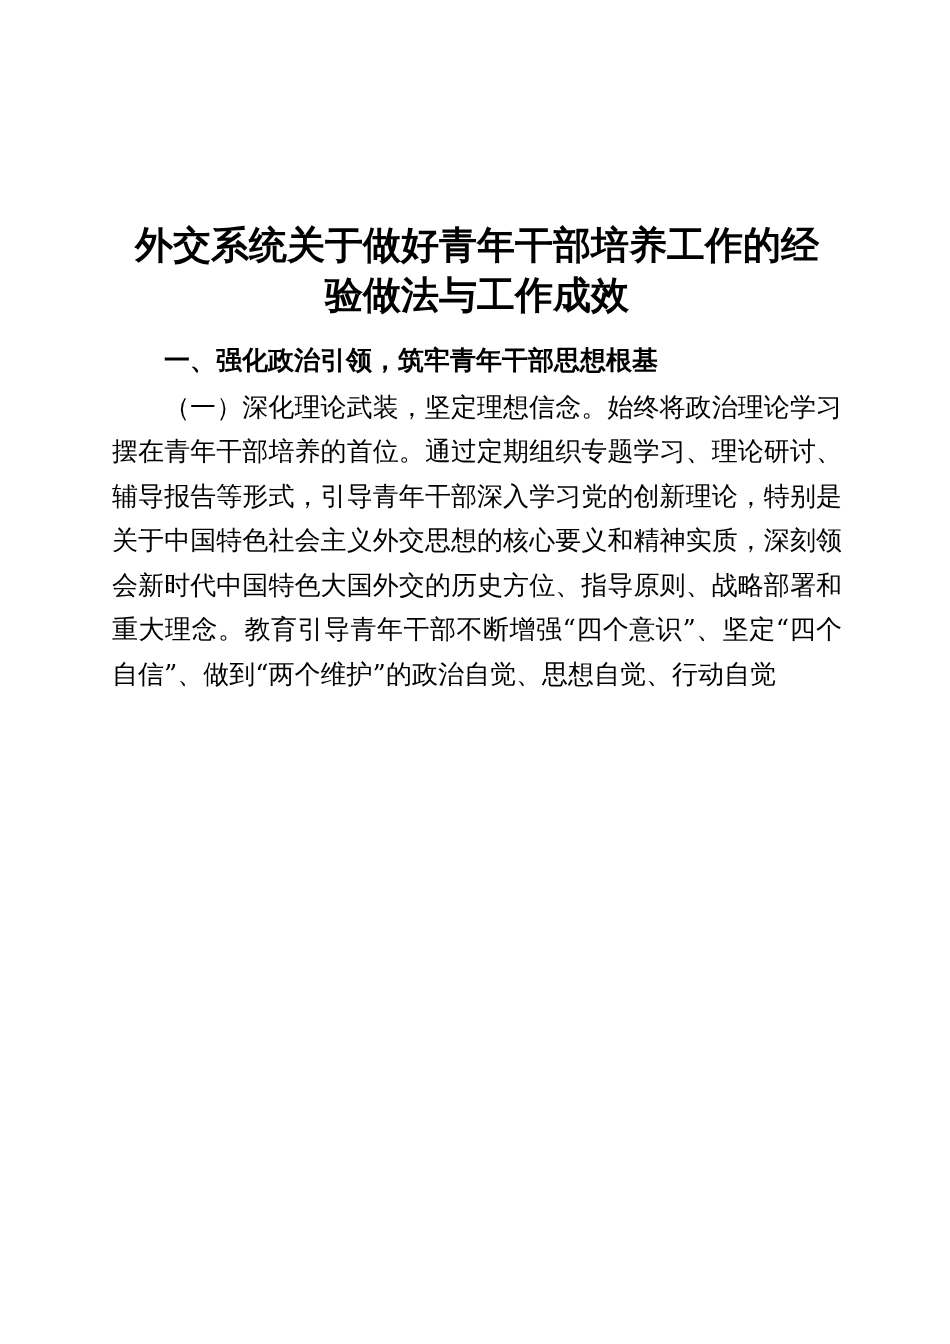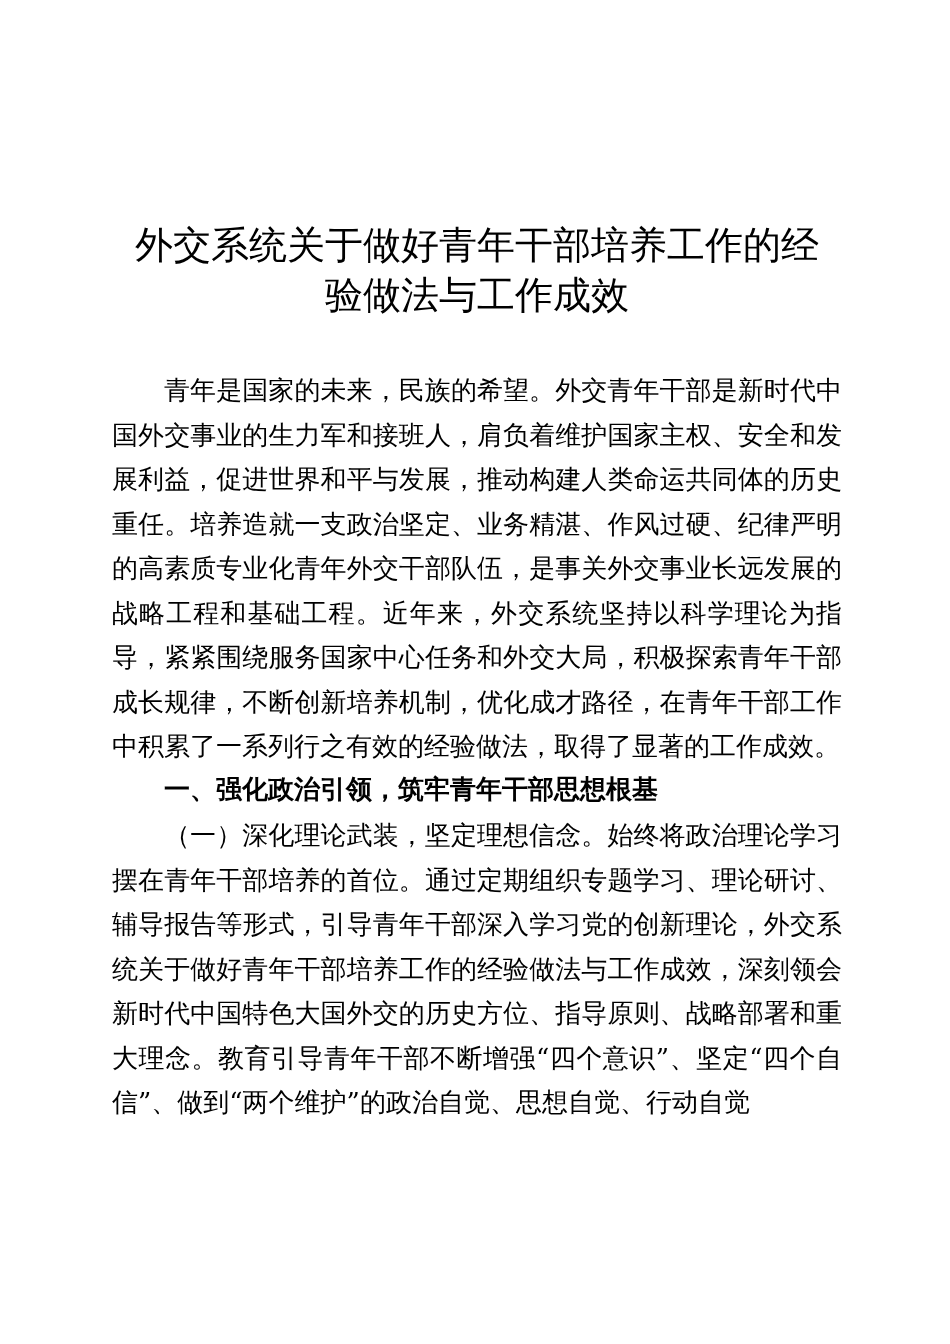--- a/index.html
+++ b/index.html
@@ -15,24 +15,24 @@
     background: #ffffff;
     color: #000000;
     overflow: hidden;
     font-family: "DejaVu Serif", "Liberation Serif", serif;
   }
   .content {
     padding: 220px 108px 0 112px; 
   }
   .doc-title {
     max-width: 700px;            
-    margin: 0 auto 48px auto;
+    margin: 0 auto 20px auto;
     font-size: 38px;
     line-height: 50px;
-    font-weight: 400;
+    font-weight: 700;
     text-align: center;
   }
   .para {
     margin: 0;
     font-size: 26px;
     line-height: 44.5px;
     font-weight: 400;
     text-align: justify;
     text-justify: inter-ideograph;
     text-indent: 2em;
@@ -46,21 +46,20 @@
   }
 </style>
 </head>
 <body>
 
 <div class="page">
   <div class="content">
 
     <h1 class="doc-title">外交系统关于做好青年干部培养工作的经验做法与工作成效</h1>
 
-    <p class="para">青年是国家的未来，民族的希望。外交青年干部是新时代中国外交事业的生力军和接班人，肩负着维护国家主权、安全和发展利益，促进世界和平与发展，推动构建人类命运共同体的历史重任。培养造就一支政治坚定、业务精湛、作风过硬、纪律严明的高素质专业化青年外交干部队伍，是事关外交事业长远发展的战略工程和基础工程。近年来，外交系统坚持以科学理论为指导，紧紧围绕服务国家中心任务和外交大局，积极探索青年干部成长规律，不断创新培养机制，优化成才路径，在青年干部工作中积累了一系列行之有效的经验做法，取得了显著的工作成效。</p>
 
     <h2 class="para section-heading">一、强化政治引领，筑牢青年干部思想根基</h2>
 
 
-    <p class="para"><span class="lead">（一）深化理论武装，坚定理想信念。</span><span>始终将政治理论学习摆在青年干部培养的首位。通过定期组织专题学习、理论研讨、辅导报告等形式，引导青年干部深入学习党的创新理论，外交系统关于做好青年干部培养工作的经验做法与工作成效，深刻领会新时代中国特色大国外交的历史方位、指导原则、战略部署和重大理念。教育引导青年干部不断增强“四个意识”、坚定“四个自信”、做到“两个维护”的政治自觉、思想自觉、行动自觉</span></p>
+    <p class="para"><span class="lead">（一）深化理论武装，坚定理想信念。</span><span>始终将政治理论学习摆在青年干部培养的首位。通过定期组织专题学习、理论研讨、辅导报告等形式，引导青年干部深入学习党的创新理论，特别是关于中国特色社会主义外交思想的核心要义和精神实质，深刻领会新时代中国特色大国外交的历史方位、指导原则、战略部署和重大理念。教育引导青年干部不断增强“四个意识”、坚定“四个自信”、做到“两个维护”的政治自觉、思想自觉、行动自觉</span></p>
 
   </div>
 </div>
 
 </body></html>

